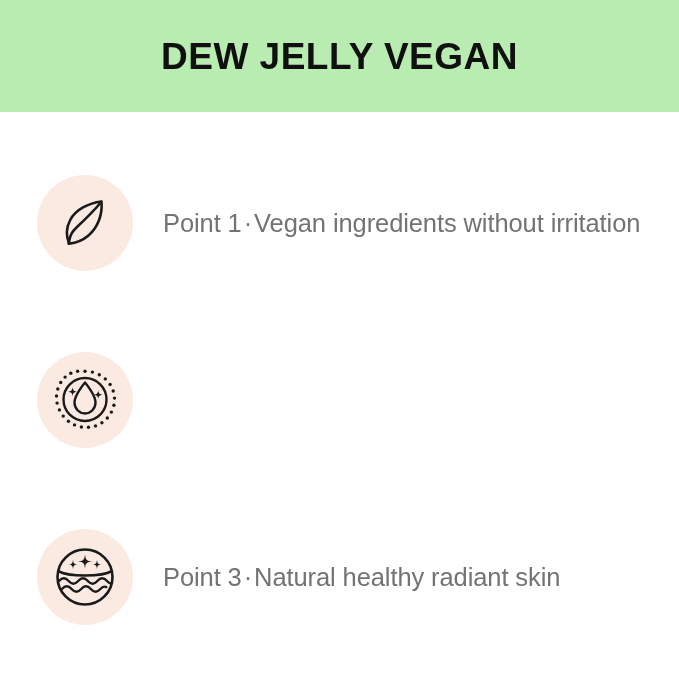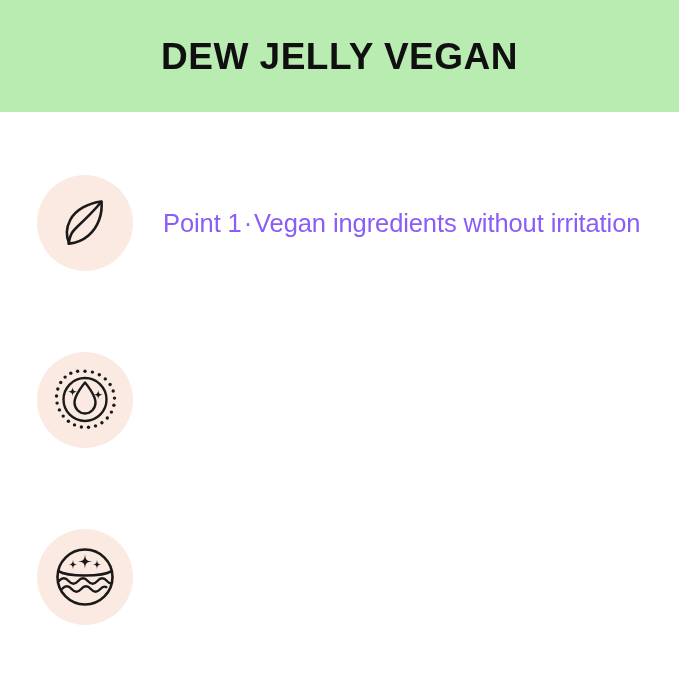--- a/index.html
+++ b/index.html
@@ -81,21 +81,21 @@
   }
 
   .point-text {
     position: absolute;
     left: 163px;
     top: 50%;
     transform: translateY(-50%);
     font-family: "Liberation Sans", sans-serif;
     font-size: 25.5px;
     font-weight: normal;
-    color: #8b5cf6;
+    color: #737373;
     letter-spacing: -0.1px;
     line-height: 1.2;
     white-space: nowrap;
   }
   .point-text .sep {
     padding: 0 2px;
   }
 </style>
 </head>
 <body>
@@ -197,16 +197,19 @@
                      C30.6 17.0 29.4 15.8 23.8 15.4 C29.4 15.0 30.6 13.8 31 8.0 Z" fill="#1a1a1a"></path>
 
             <path d="M19.0 13.6 C19.3 17.4 20.1 18.2 23.0 18.5 C20.1 18.8 19.3 19.6 19.0 23.4
                      C18.7 19.6 17.9 18.8 15.0 18.5 C17.9 18.2 18.7 17.4 19.0 13.6 Z" fill="#1a1a1a"></path>
 
             <path d="M43.0 13.6 C43.3 17.4 44.1 18.2 47.0 18.5 C44.1 18.8 43.3 19.6 43.0 23.4
                      C42.7 19.6 41.9 18.8 39.0 18.5 C41.9 18.2 42.7 17.4 43.0 13.6 Z" fill="#1a1a1a"></path>
           </svg>
         </span>
       </div>
+      <div class="point-text">
+        <span>Point 3</span><span class="sep">·</span><span>Natural healthy radiant skin</span>
+      </div>
     </div>
 
   </div>
 </div>
 
 </body></html>

